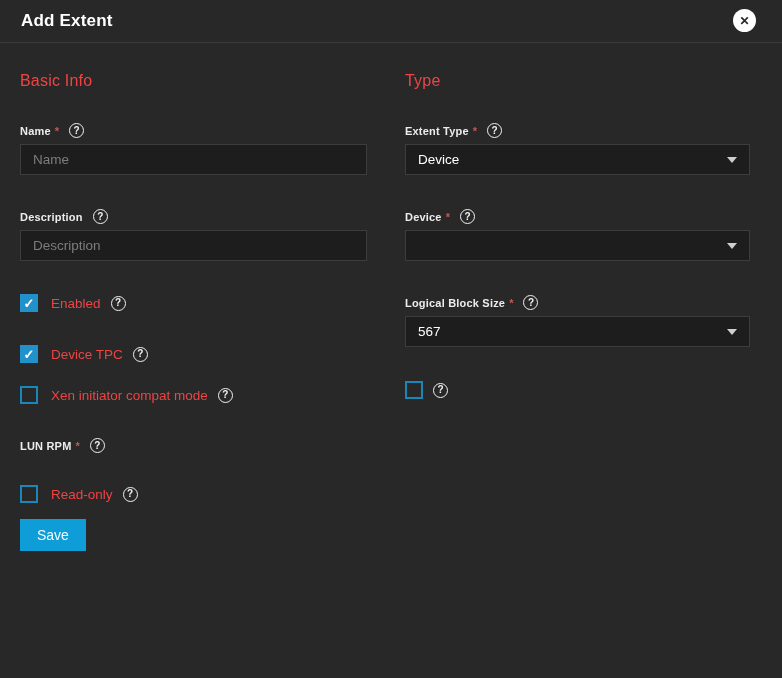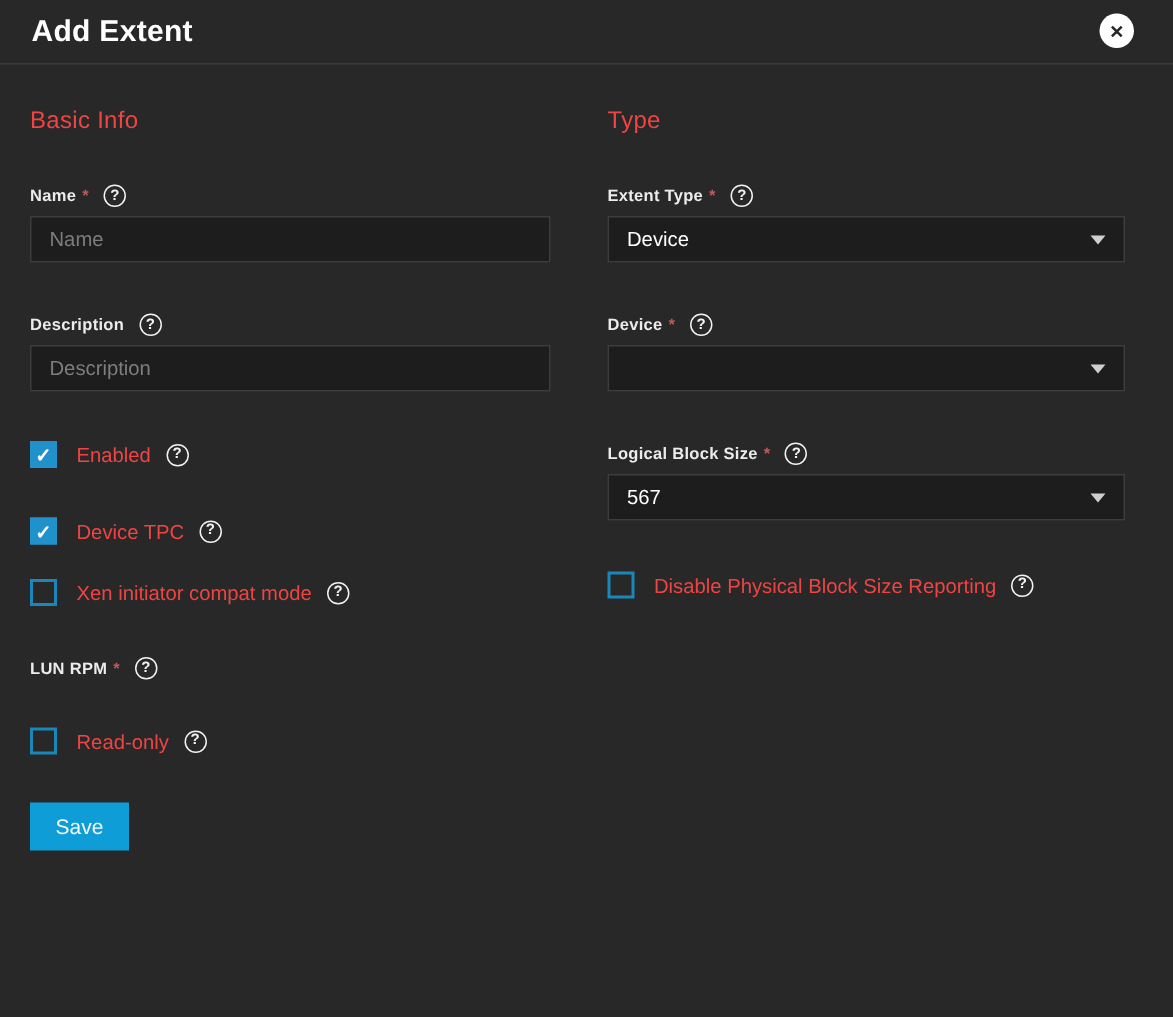--- a/index.html
+++ b/index.html
@@ -14,21 +14,21 @@
   
   .dialog-header {
     height: 43px;
     border-bottom: 1px solid #3a3a3a;
     display: flex;
     align-items: center;
     padding-left: 21px;
     position: relative;
   }
   .dialog-title {
-    font-size: 20px;
+    font-size: 17px;
     font-weight: bold;
     color: #ffffff;
     letter-spacing: .2px;
   }
   .close-btn {
     position: absolute;
     top: 9px;
     right: 26px;
     width: 23px;
     height: 23px;
@@ -144,21 +144,21 @@
   .checkbox .checkmark { visibility: hidden; color: #ffffff; font-size: 13px; font-weight: bold; line-height: 1; }
   .checkbox.checked { background: #2191cb; border-color: #2191cb; }
   .checkbox.checked .checkmark { visibility: visible; }
   .checkbox-label {
     margin-left: 13px;
     font-size: 13.5px;
     color: #ef4444;
   }
   
   .save-btn {
-    margin-top: 32px;
+    margin-top: 16px;
     display: inline-block;
     border: none;
     background: #0e9dd6;
     color: #f4fbff;
     font-family: "Liberation Sans", sans-serif;
     font-size: 14px;
     padding: 8px 17px;
     cursor: pointer;
   }
 </style>
@@ -284,19 +284,18 @@
     </div>
     <div class="select-box">
       <span class="select-value">567</span>
       <span class="caret-down"></span>
     </div>
 
     <div class="checkbox-row gap-lg">
       <span class="checkbox">
         <span class="checkmark">✓</span>
       </span>
-      <span class="checkbox-label">Disable Physical Block Size Reporting</span>
       <span class="help-icon">
           <span>?</span>
         </span>
     </div>
   </div>
 </div>
 
 </body></html>

